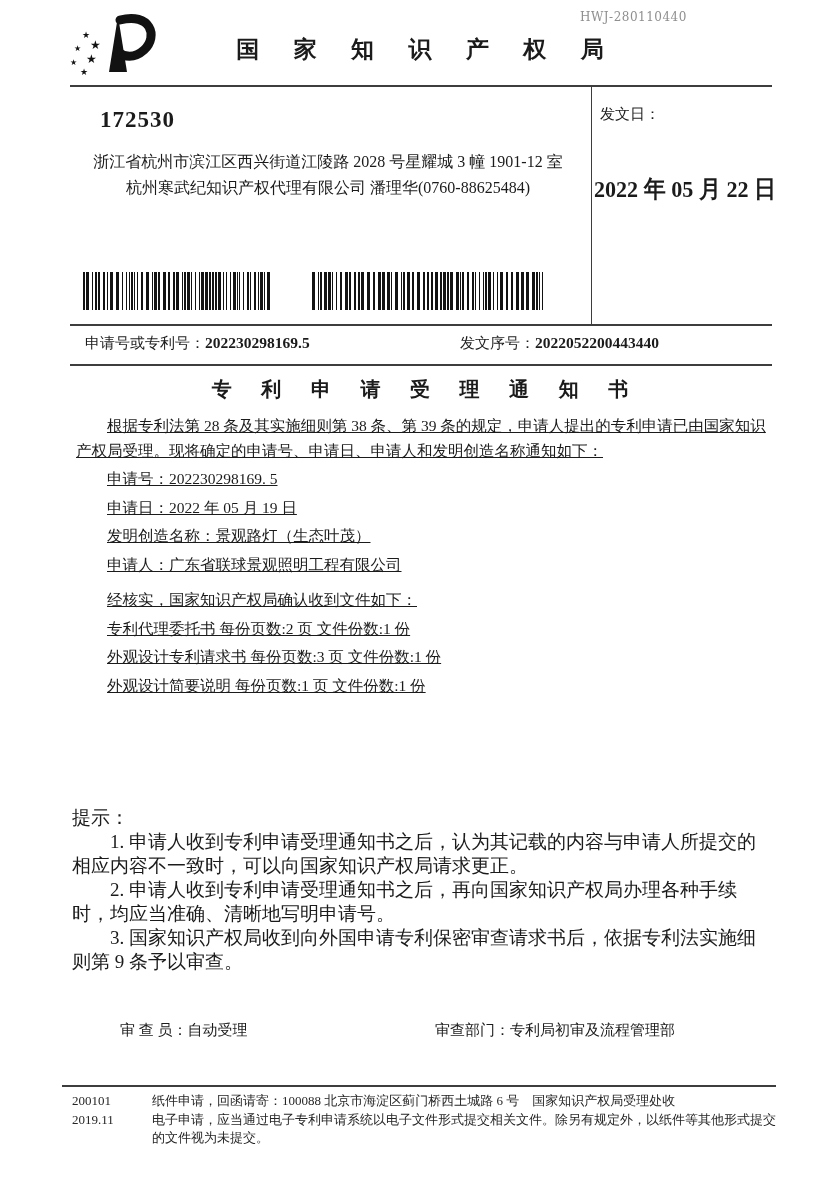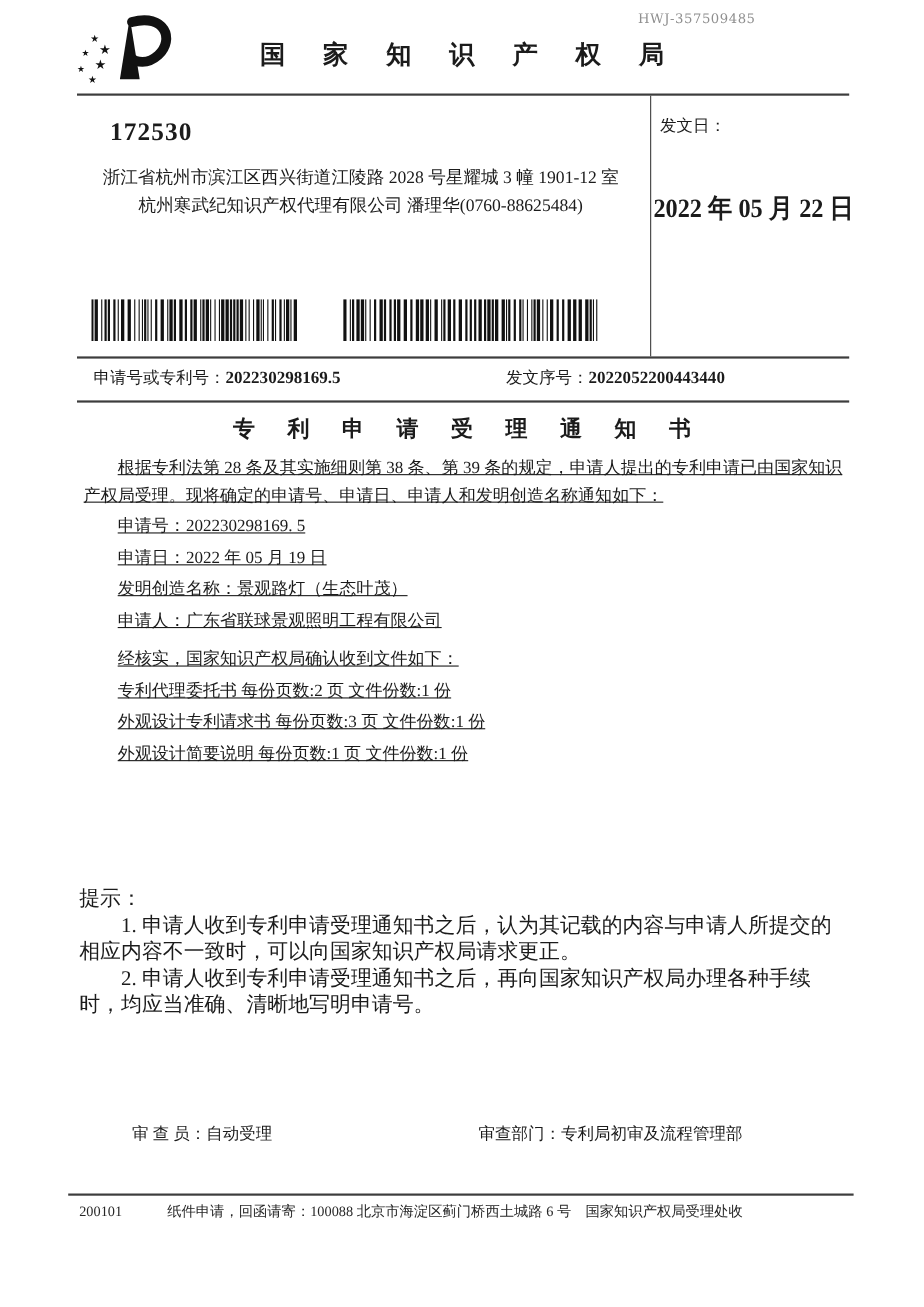--- a/index.html
+++ b/index.html
@@ -70,21 +70,21 @@
     font-size:13px;line-height:18px;color:#262626;font-weight:500;
   }
   .footer-row{display:flex;margin-bottom:1px;}
   .footer-code{width:80px;flex:none;}
   .footer-text{flex:1;}
   .bar{display:inline-block;height:38px;background:#121212;vertical-align:top;}
 </style>
 </head>
 <body>
 
-<div class="doc-ref">HWJ-357509485</div>
+<div class="doc-ref">HWJ-280110440</div>
 
 <div class="logo">
   <svg width="108" height="78" viewBox="0 0 108 78" xmlns="http://www.w3.org/2000/svg" aria-hidden="true">
     <polygon points="62,12 71,68 53,68" fill="#121212"></polygon>
     <path d="M64,16 C94,8 103,32 88,46 C78,55 68,53 62,48" fill="none" stroke="#121212" stroke-width="9" stroke-linecap="round"></path>
     <text x="26" y="34" font-size="9" fill="#121212" font-family="DejaVu Sans">★</text>
     <text x="34" y="45" font-size="12" fill="#121212" font-family="DejaVu Sans">★</text>
     <text x="18" y="47" font-size="8" fill="#121212" font-family="DejaVu Sans">★</text>
     <text x="30" y="59" font-size="12" fill="#121212" font-family="DejaVu Sans">★</text>
     <text x="14" y="61" font-size="8" fill="#121212" font-family="DejaVu Sans">★</text>
@@ -128,30 +128,35 @@
   <p class="confirm-intro">经核实，国家知识产权局确认收到文件如下：</p>
   <p class="doc-line">专利代理委托书  每份页数:2 页  文件份数:1 份</p>
   <p class="doc-line">外观设计专利请求书  每份页数:3 页  文件份数:1 份</p>
   <p class="doc-line">外观设计简要说明  每份页数:1 页  文件份数:1 份</p>
 </div>
 
 <div class="tips">
   <p>提示：</p>
   <p class="tip">1. 申请人收到专利申请受理通知书之后，认为其记载的内容与申请人所提交的相应内容不一致时，可以向国家知识产权局请求更正。</p>
   <p class="tip">2. 申请人收到专利申请受理通知书之后，再向国家知识产权局办理各种手续时，均应当准确、清晰地写明申请号。</p>
+  <p class="tip">3. 国家知识产权局收到向外国申请专利保密审查请求书后，依据专利法实施细则第 9 条予以审查。</p>
 </div>
 
 <div class="signoff">
   <span class="examiner">
     <span>审  查  员：</span><span>自动受理</span>
   </span>
   <span class="department">
     <span>审查部门：</span><span>专利局初审及流程管理部</span>
   </span>
 </div>
 
 <div class="footer-rule"></div>
 <div class="footer">
   <div class="footer-row">
     <div class="footer-code">200101</div>
     <div class="footer-text">纸件申请，回函请寄：100088 北京市海淀区蓟门桥西土城路 6 号　国家知识产权局受理处收</div>
   </div>
+  <div class="footer-row">
+    <div class="footer-code">2019.11</div>
+    <div class="footer-text">电子申请，应当通过电子专利申请系统以电子文件形式提交相关文件。除另有规定外，以纸件等其他形式提交的文件视为未提交。</div>
+  </div>
 </div>
 
 </body></html>

